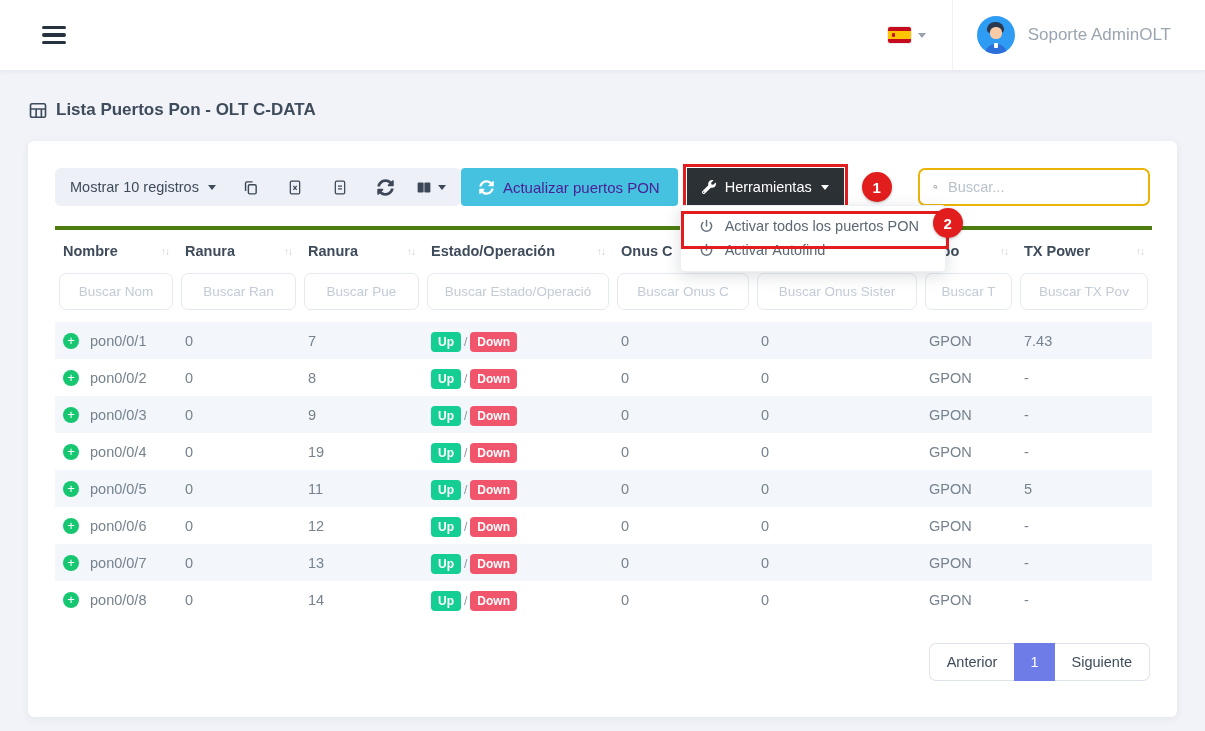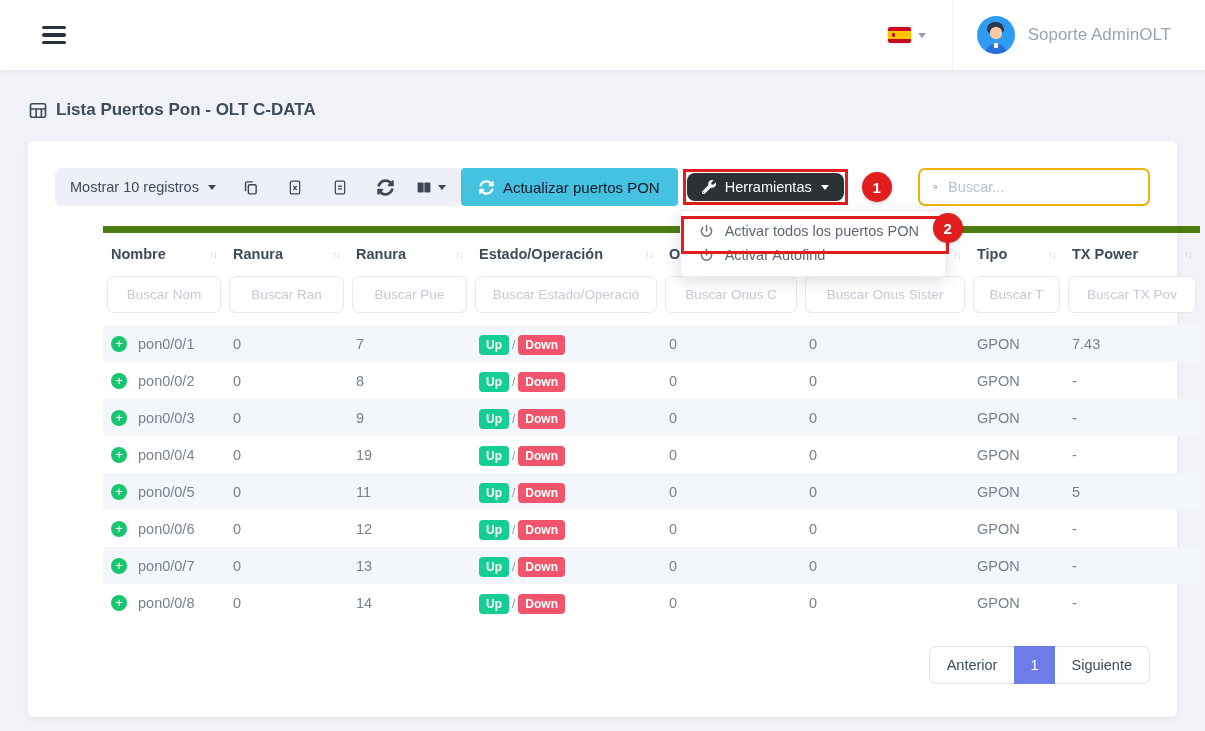--- a/index.html
+++ b/index.html
@@ -43,27 +43,27 @@
     box-shadow:0 2px 9px rgba(40,50,70,.07); padding:24px 27px; min-height:576px;
   }
 
   
   .toolbar { display:flex; align-items:center; height:44px; }
   .tool-group { display:flex; align-items:center; background:#edf0f6; border-radius:6px; height:38px; padding:0 8px 0 15px; }
   .length-btn { display:flex; align-items:center; gap:9px; font-size:14.5px; color:#3e4b5b; background:none; border:none; cursor:pointer; padding:0 12px 0 0; font-family:inherit; }
   .length-btn .caret { border-top-color:#3e4b5b; }
   .icon-btn { width:45px; height:38px; display:flex; align-items:center; justify-content:center; background:none; border:none; cursor:pointer; gap:5px; }
   .btn-cyan {
-    height:38px; background:var(--cyan,#45c2e0); color:#0f172a; border:none; border-radius:4px;
+    height:38px; background:var(--cyan,#45c2e0); color:#4c1d95; border:none; border-radius:4px;
     font-size:15px; font-family:inherit; padding:0 18px; display:flex; align-items:center; gap:9px; cursor:pointer;
   }
   .tools-wrap { position:relative; margin-left:5px; }
   .tools-outline { border:3px solid var(--red,#e11d1d); padding:1px; display:flex; }
   .btn-dark {
-    height:28px; background:var(--dark,#2c3136); color:#fff; border:none; border-radius:8px;
+    height:38px; background:var(--dark,#2c3136); color:#fff; border:none; border-radius:0;
     font-size:14.5px; font-family:inherit; padding:0 15px; display:flex; align-items:center; gap:9px; cursor:pointer;
   }
   .btn-dark .caret { border-top-color:#fff; }
   .anno-badge {
     width:30px; height:30px; border-radius:50%; background:var(--red,#e11d1d);
     color:#fff; font-weight:bold; font-size:15px; display:flex; align-items:center; justify-content:center;
     box-shadow:0 1px 3px rgba(0,0,0,.25);
   }
   .badge-1 { margin-left:14px; }
   .search-box {
@@ -79,21 +79,21 @@
     border:1px solid #eceff3; box-shadow:0 4px 16px rgba(40,50,70,.16); padding:8px 0 9px 0; z-index:30;
   }
   .menu-item { height:24px; display:flex; align-items:center; gap:11px; padding:0 18px; font-size:14.5px; color:#5b6773; cursor:pointer; }
   .anno-rect {
     position:absolute; left:0; top:5px; width:calc(100% + 4px); height:38px;
     border:3px solid var(--red,#e11d1d); pointer-events:none;
   }
   .badge-2 { position:absolute; left:252px; top:2px; }
 
   
-  table { width:100%; border-collapse:collapse; table-layout:fixed; margin-top:17px; border-top:7px solid #4d7c0f;margin-left:48px; }
+  table { width:100%; border-collapse:collapse; table-layout:fixed; margin-top:17px; border-top:4px solid #4d7c0f; }
   .col-1{width:122px}.col-2{width:123px}.col-3{width:123px}.col-4{width:190px}
   .col-5{width:140px}.col-6{width:168px}.col-7{width:95px}.col-8{width:136px}
   thead th { text-align:left; font-size:14.5px; font-weight:bold; color:#3e4b5b; padding:13px 8px 12px 8px; cursor:pointer; }
   .sort { float:right; font-size:10px; color:#c7ced8; letter-spacing:-1px; margin-top:3px; }
   .filter-cell { padding:2px 4px 12px 4px; }
   .filter-cell input {
     width:100%; height:37px; border:1px solid #e5eaf0; border-radius:7px; text-align:center;
     font-size:13.5px; color:#6c7885; font-family:inherit; outline:none; background:#fff;
   }
   .filter-cell input::placeholder { color:#c2cbd6; }

